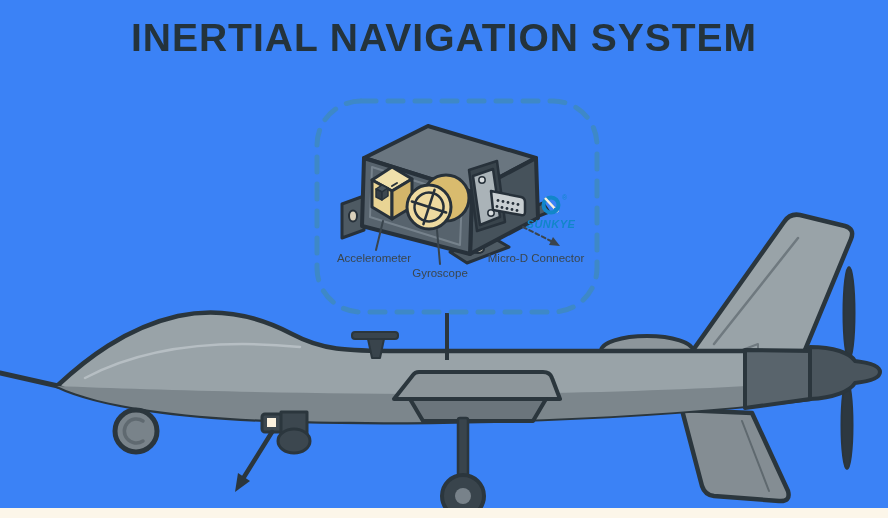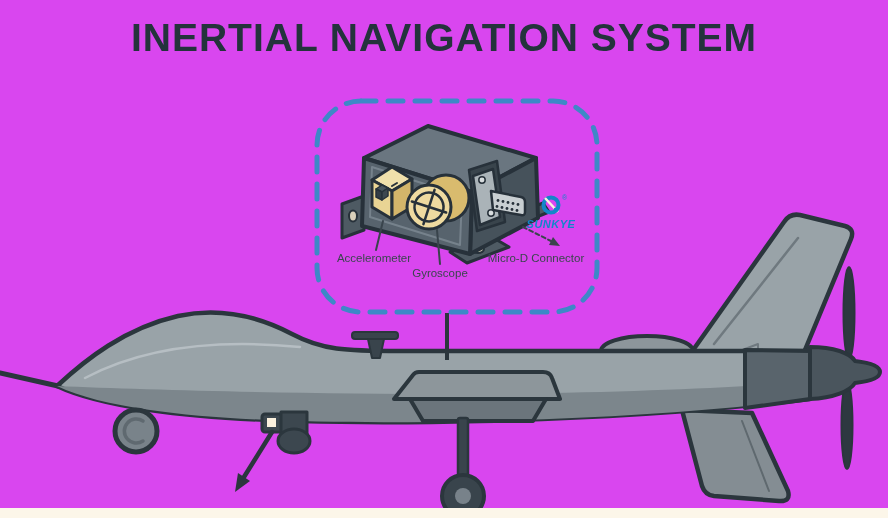--- a/index.html
+++ b/index.html
@@ -1,19 +1,19 @@
 <!DOCTYPE html>
 <html><head>
 <meta charset="utf-8">
 <style>
   html,body{margin:0;padding:0;}
   .stage{
     position:relative;
     width:888px;height:518px;
-    background:#d946ef;
+    background:#3b82f6;
     overflow:hidden;
     font-family:"Liberation Sans",sans-serif;
   }
   .title{
     position:absolute;
     top:16px;left:0;width:100%;
     margin:0;
     text-align:center;
     font-family:"Liberation Sans",sans-serif;
     font-weight:700;

